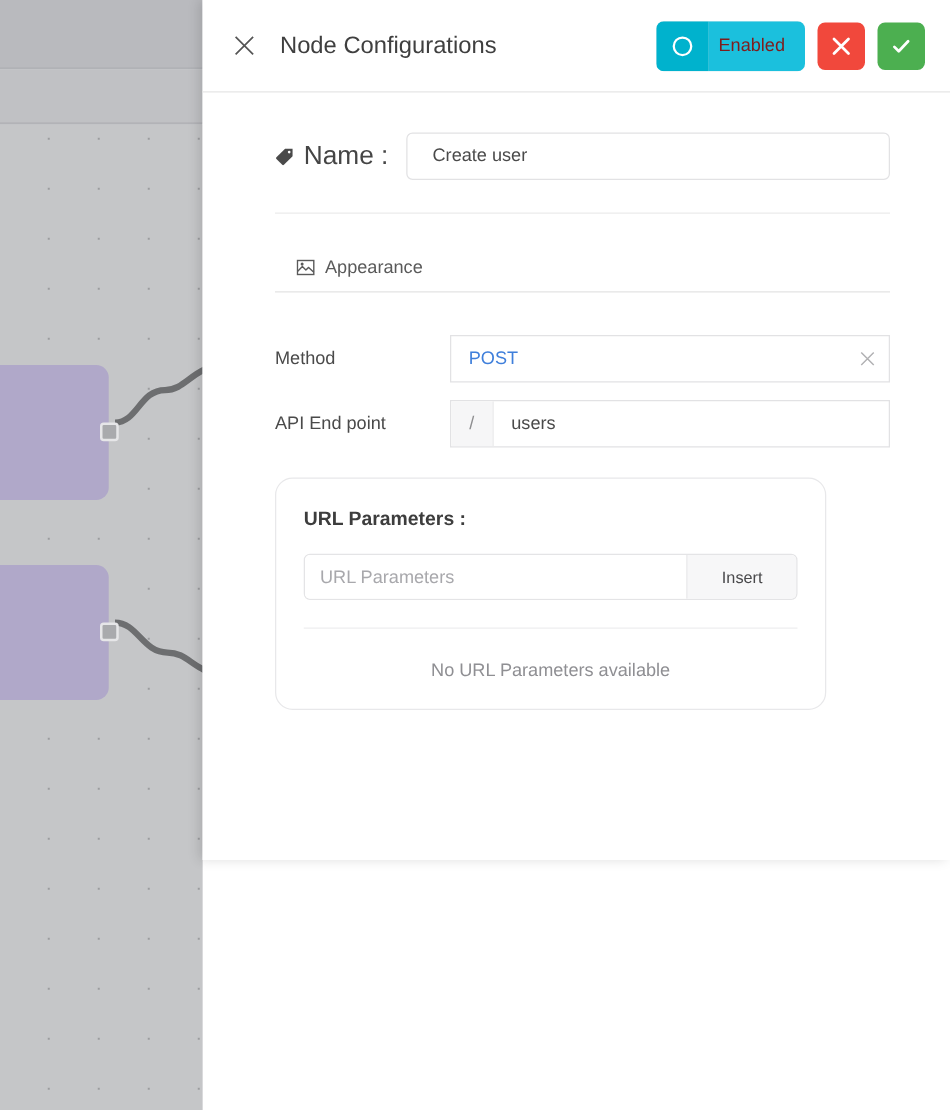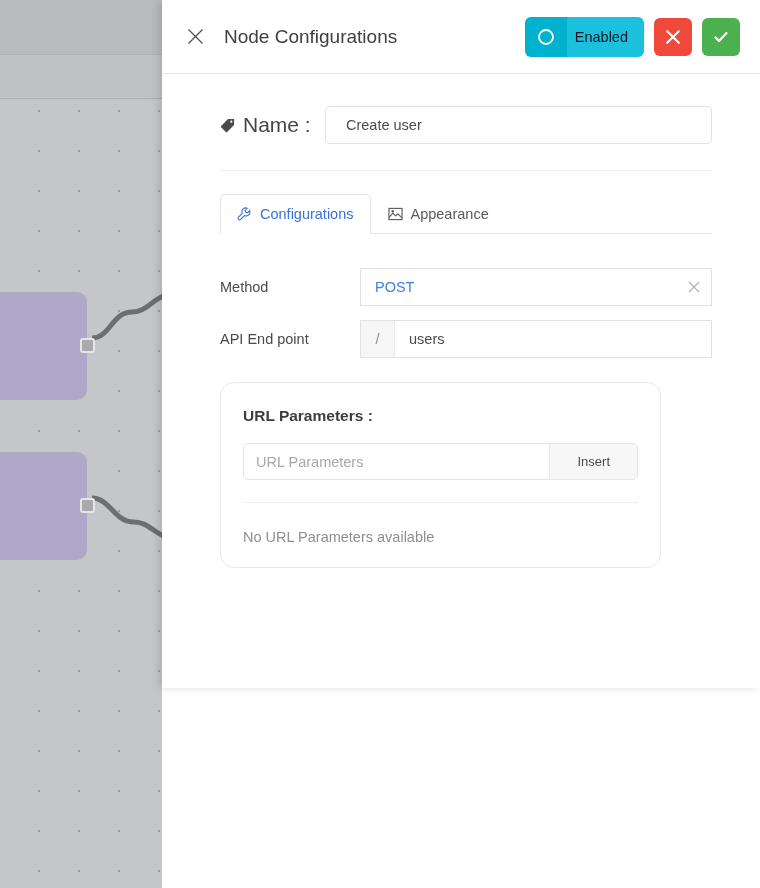--- a/index.html
+++ b/index.html
@@ -100,21 +100,21 @@
     height: 40px; border-radius: 6px;
     overflow: hidden; cursor: pointer; border: none; padding: 0;
   }
   #toggle-knob {
     width: 42px; height: 40px;
     background: #00b2cd;
     display: flex; align-items: center; justify-content: center;
   }
   #toggle-label {
     background: #1bc0dd;
-    color: #0f172a;
+    color: #7f1d1d;
     font-size: 14.5px;
     height: 40px;
     display: flex; align-items: center;
     padding: 0 16px 0 8px;
     white-space: nowrap;
   }
 
   .sq-btn {
     width: 38px; height: 38px;
     border: none; border-radius: 6px;
@@ -270,21 +270,21 @@
     color: #49494b;
     cursor: pointer;
     font-family: inherit;
   }
   #url-card-divider {
     margin: 22px 0 0 0;
     border: none;
     border-top: 1px solid #eeeef0;
   }
   #no-params {
-    text-align: left;
+    text-align: center;
     font-size: 14.5px;
     color: #8f8f93;
     padding-top: 26px;
   }
 </style>
 </head>
 <body>
 
 <div id="app">
 
@@ -357,26 +357,20 @@
             <circle cx="12.1" cy="3.9" r="1.15" fill="#ffffff"></circle>
           </svg>
           <span>Name :</span>
         </div>
         <input id="name-input" type="text" value="Create user" style="">
       </div>
 
       <hr id="name-divider">
 
       <div id="tabs">
-        <button class="tab active">
-          <svg width="15" height="15" viewBox="0 0 16 16">
-            <path d="M10.9,1.3 A4.2,4.2 0 0 0 5.6,6.9 L1.6,10.9 A1.6,1.6 0 0 0 3.9,13.2 L7.9,9.2 A4.2,4.2 0 0 0 13.5,3.9 L11.2,6.2 L9.3,5.5 L8.6,3.6 Z" fill="none" stroke="#3a72d8" stroke-width="1.2" stroke-linejoin="round"></path>
-          </svg>
-          <span>Configurations</span>
-        </button>
 
 
         <button class="tab">
           <svg width="15" height="14" viewBox="0 0 16 15">
             <rect x="1" y="1.5" width="14" height="12" fill="none" stroke="#5a5a5a" stroke-width="1.2"></rect>
             <path d="M1,11 L5.2,6.6 L8.2,9.6 L10.6,7.4 L15,11.6" fill="none" stroke="#5a5a5a" stroke-width="1.2" stroke-linejoin="round"></path>
             <circle cx="5" cy="4.6" r="1.3" fill="#5a5a5a"></circle>
           </svg>
           <span>Appearance</span>
         </button>

